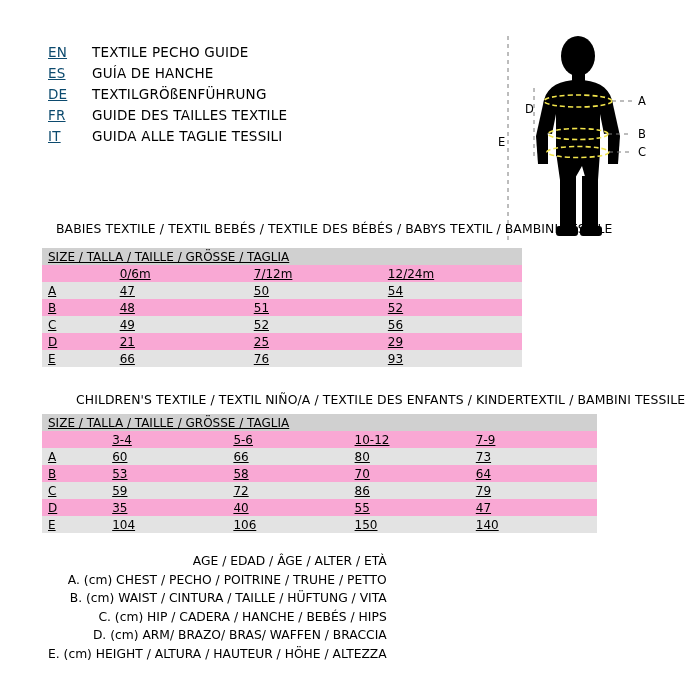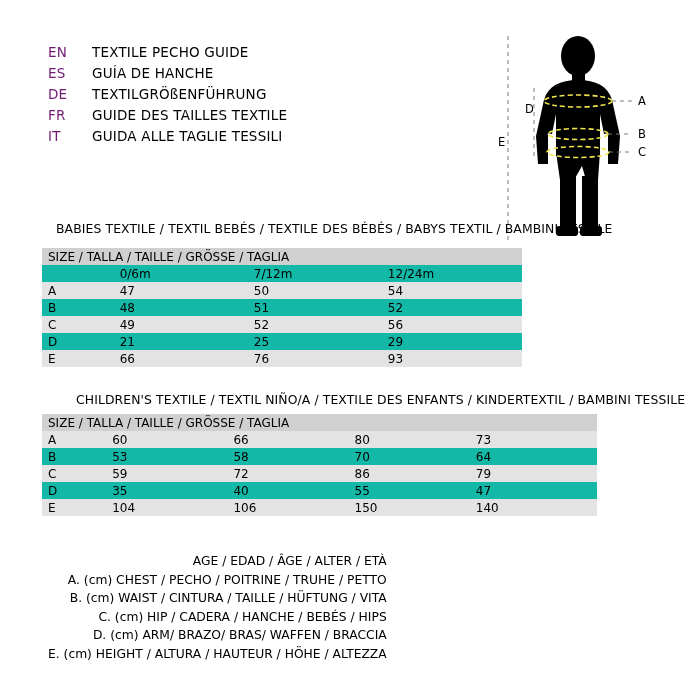--- a/index.html
+++ b/index.html
@@ -33,21 +33,22 @@
   .lang-row {
     display: flex;
     align-items: baseline;
     height: 21px;
     font-size: 13.5px;
     letter-spacing: 0.2px;
   }
   .lang-code {
     width: 44px;
     flex: 0 0 44px;
-    color: #701a75;
+    color: #0c4a6e;
+    text-decoration: underline;
   }
   .lang-text {
     color: #000;
   }
 
   
   .figure-wrap {
     position: absolute;
     right: 24px;
     top: 28px;
@@ -60,30 +61,31 @@
     font-size: 12.4px;
     letter-spacing: 0.1px;
     color: #000;
   }
 
   
   table.size-table {
     border-collapse: collapse;
     font-size: 12px;
     color: #000;
+    text-decoration: underline;
   }
   table.size-table td, table.size-table th {
     padding: 0;
     text-align: left;
     font-weight: normal;
     height: 17px;
     vertical-align: middle;
   }
   .row-shaded { background: #e3e3e3; }
-  .row-plain  { background: #14b8a6; }
+  .row-plain  { background: #f9a8d4; }
   .hdr-row    { background: #d0d0d0; }
 
   .cell-label { width: 38px; padding-left: 6px !important; }
   .cell-v     { width: 76px; }
 
   .babies-table { position: absolute; left: 42px; top: 248px; width: 480px; }
   .babies-title { position: absolute; left: 48px; top: 221px; margin-left: 8px; }
 
   .kids-table  { position: absolute; left: 42px; top: 414px; width: 555px; }
   .kids-title  { position: absolute; left: 48px; top: 392px; margin-left: 28px; }
@@ -218,20 +220,27 @@
     </tr>
   </tbody>
     </table>
 
   <div class="section-title kids-title">CHILDREN'S TEXTILE / TEXTIL NIÑO/A / TEXTILE DES ENFANTS / KINDERTEXTIL / BAMBINI TESSILE</div>
 
   <table class="size-table kids-table">
     <tbody>
         <tr class="hdr-row">
       <td colspan="5" style="padding-left:6px;">SIZE / TALLA / TAILLE / GRÖSSE / TAGLIA</td>
+    </tr>
+    <tr class="row-plain">
+      <td class="cell-label"></td>
+      <td class="cell-v">3-4</td>
+      <td class="cell-v">5-6</td>
+      <td class="cell-v">10-12</td>
+      <td class="cell-v">7-9</td>
     </tr>
     <tr class="row-shaded">
       <td class="cell-label">A</td>
       <td class="cell-v">60</td>
       <td class="cell-v">66</td>
       <td class="cell-v">80</td>
       <td class="cell-v">73</td>
     </tr>
     <tr class="row-plain">
       <td class="cell-label">B</td>

